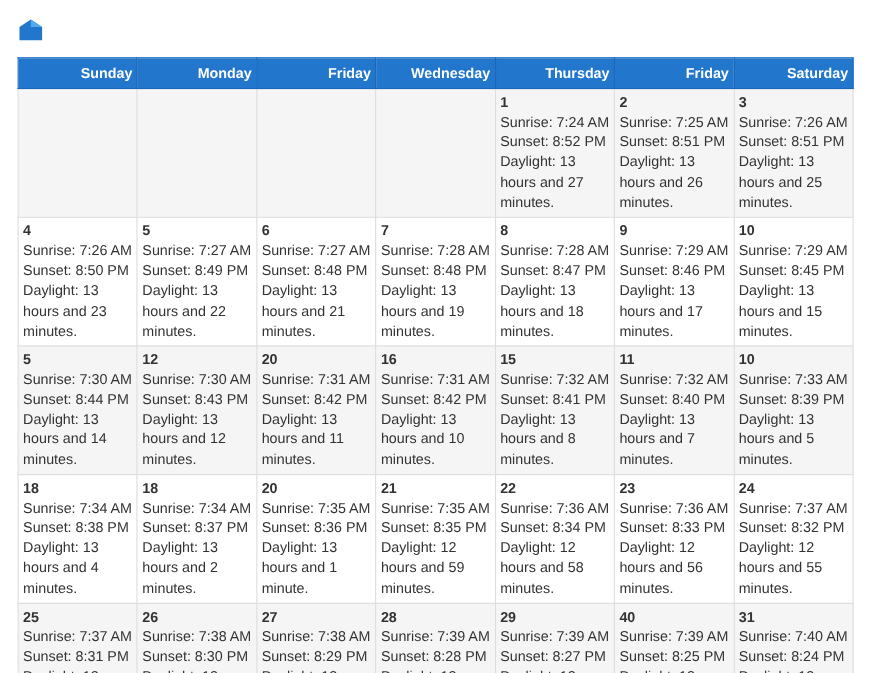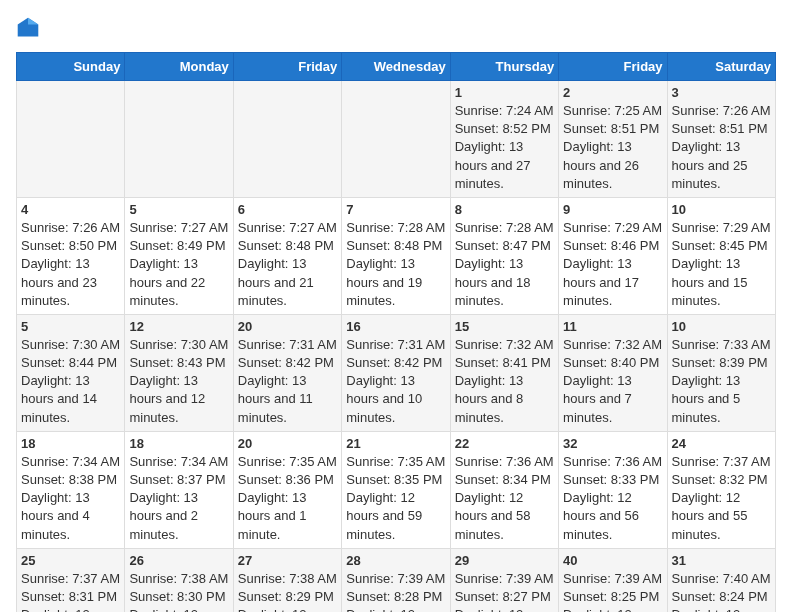--- a/index.html
+++ b/index.html
@@ -222,21 +222,21 @@
         </td>
         <td>
           <span class="day-number">21</span>
           <div class="day-info">Sunrise: 7:35 AM<br>Sunset: 8:35 PM<br>Daylight: 12 hours and 59 minutes.</div>
         </td>
         <td>
           <span class="day-number">22</span>
           <div class="day-info">Sunrise: 7:36 AM<br>Sunset: 8:34 PM<br>Daylight: 12 hours and 58 minutes.</div>
         </td>
         <td>
-          <span class="day-number">32</span>
+          <span class="day-number">23</span>
           <div class="day-info">Sunrise: 7:36 AM<br>Sunset: 8:33 PM<br>Daylight: 12 hours and 56 minutes.</div>
         </td>
         <td>
           <span class="day-number">24</span>
           <div class="day-info">Sunrise: 7:37 AM<br>Sunset: 8:32 PM<br>Daylight: 12 hours and 55 minutes.</div>
         </td>
       </tr>
       <tr>
         <td>
           <span class="day-number">25</span>

